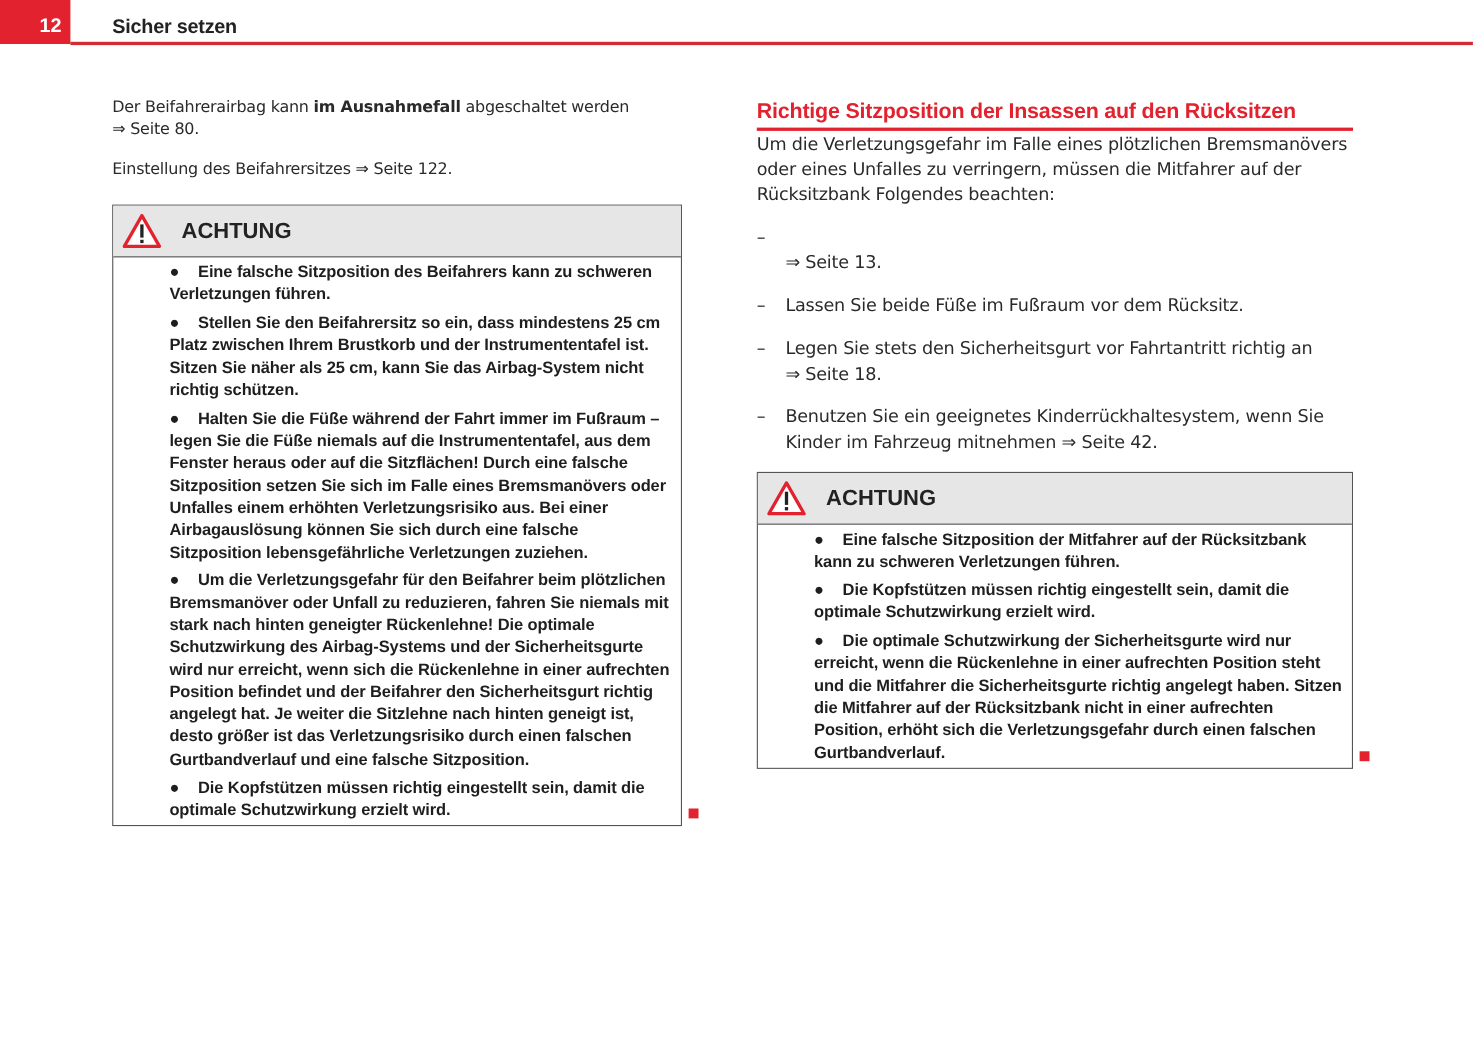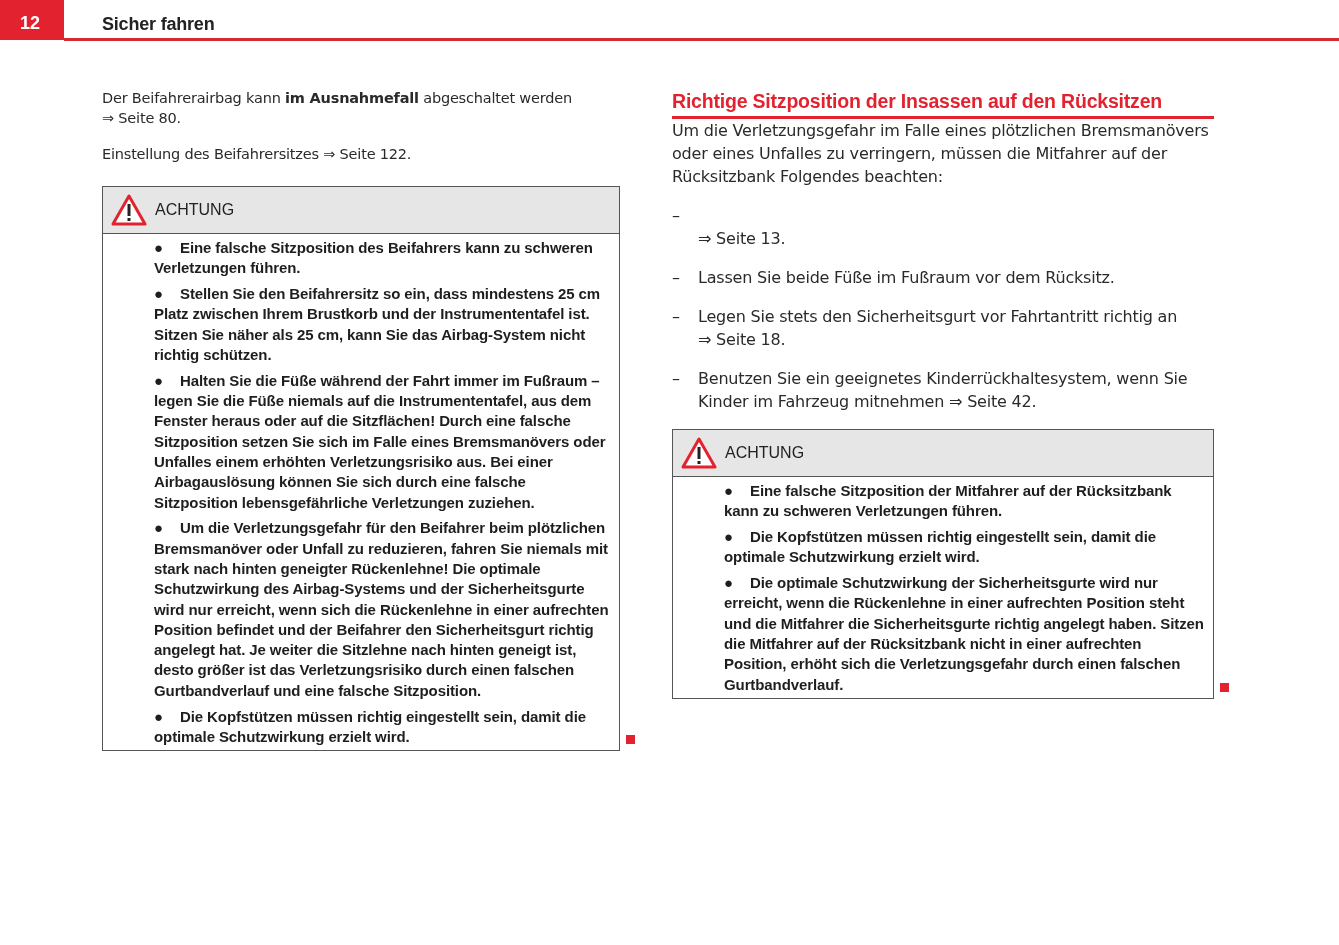--- a/index.html
+++ b/index.html
@@ -6,41 +6,41 @@
   body {
     width: 1339px; height: 945px; position: relative; overflow: hidden;
     font-family: "DejaVu Sans", sans-serif; color: #222;
   }
   .header { position: absolute; left: 0; top: 0; width: 1339px; height: 42px; }
   .page-num {
     position: absolute; left: 0; top: 0; width: 64px; height: 40px;
     background: #e2232f; color: #fff; font-weight: bold; font-size: 18px;
     font-family: "Liberation Sans", sans-serif;
     display: flex; align-items: flex-end; justify-content: flex-end;
-    padding-right: 24px; box-sizing: border-box; padding-bottom: 6px;
+    padding-right: 8px; box-sizing: border-box; padding-bottom: 6px;
   }
   .header-title {
     position: absolute; left: 102px; top: 14px; font-size: 18px; font-weight: bold;
     font-family: "Liberation Sans", sans-serif; color: #222; letter-spacing: -0.2px;
   }
   .header-rule { position: absolute; left: 64px; top: 38px; width: 1275px; height: 3px; background: #d32a34; }
 
   .col-left { position: absolute; left: 102px; top: 88px; width: 518px; }
-  .col-right { position: absolute; left: 672px; top: 88px; width: 542px; }
+  .col-right { position: absolute; left: 688px; top: 88px; width: 542px; }
 
   .para { font-size: 14.5px; line-height: 20px; margin: 0 0 16px 0; color: #2a2a2a; font-family: "DejaVu Sans", sans-serif; letter-spacing: -0.2px; }
   .para b { font-weight: bold; }
 
   .warn-box { border: 1px solid #555; margin-top: 8px; background: #fff; position: relative; }
   .warn-head {
     background: #e6e6e6; height: 46px; border-bottom: 1px solid #555;
     display: flex; align-items: center; padding-left: 8px;
   }
   .warn-head svg { width: 36px; height: 32px; }
-  .warn-title { font-family: "Liberation Sans", sans-serif; font-weight: normal; font-size: 16px; margin-left: 8px; color: #222; }
+  .warn-title { font-family: "Liberation Sans", sans-serif; font-weight: bold; font-size: 20px; margin-left: 18px; color: #222; }
   .warn-body { padding: 4px 7px 3px 7px; }
   .warn-item {
     font-family: "Liberation Sans", sans-serif; font-weight: bold; font-size: 15px;
     line-height: 20.3px; margin-bottom: 5.5px; color: #1e1e1e; letter-spacing: -0.1px; margin-left: 44px;
   }
   .warn-item:last-child { margin-bottom: 0; }
   .bullet { display: inline-block; width: 26px; }
   .end-mark { position: absolute; width: 9px; height: 9px; background: #e2232f; }
 
   .section-title {
@@ -57,21 +57,21 @@
   .dash-item { display: flex; font-size: 16px; line-height: 23px; color: #2a2a2a; margin-bottom: 16px; letter-spacing: -0.2px; }
   .dash { width: 26px; flex: none; }
   .ref { color: #2a2a2a; }
   .col-right .warn-box { margin-top: 6px; }
 </style>
 </head>
 <body>
 
 <div class="header">
   <div class="page-num">12</div>
-  <div class="header-title">Sicher fahren</div>
+  <div class="header-title">Sicher setzen</div>
   <div class="header-rule"></div>
 </div>
 
 <div class="col-left">
   <p class="para">
     <span>Der Beifahrerairbag kann </span><b>im Ausnahmefall</b><span> abgeschaltet werden</span><br>
     <span class="ref">⇒ Seite 80.</span>
   </p>
   <p class="para">
     <span>Einstellung des Beifahrersitzes </span><span class="ref">⇒ Seite 122.</span>

